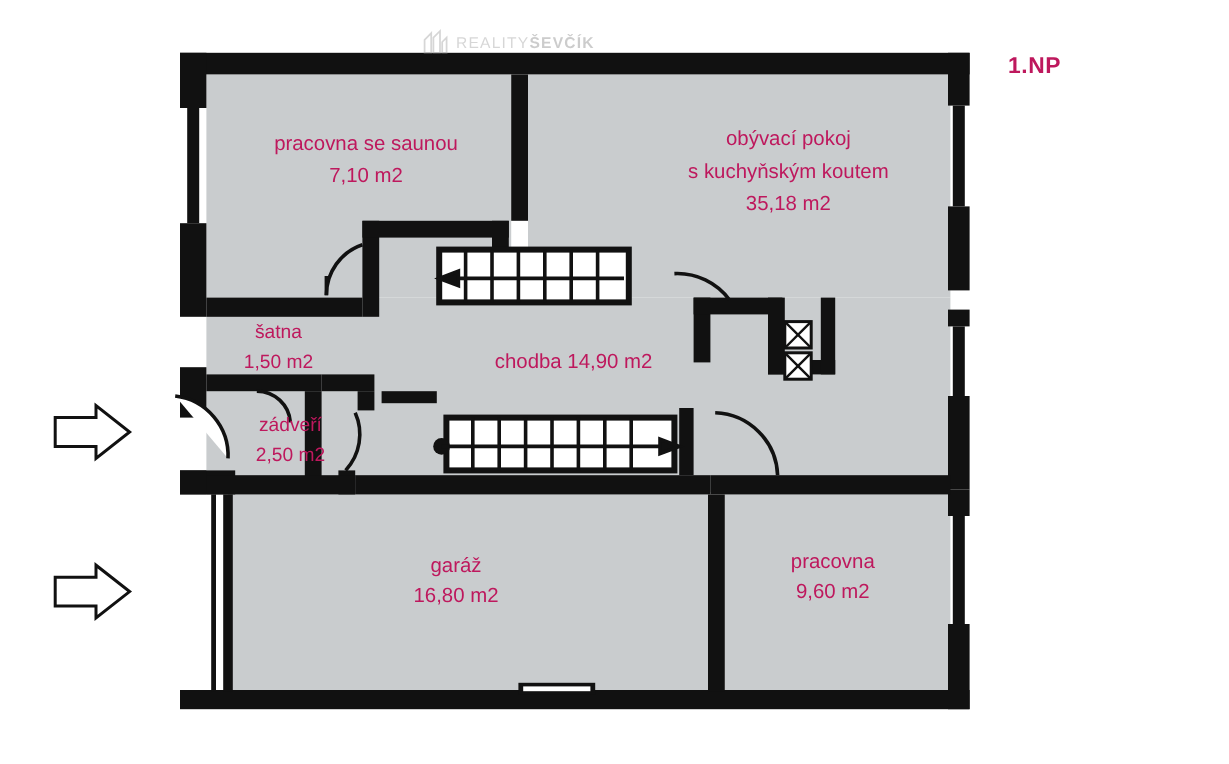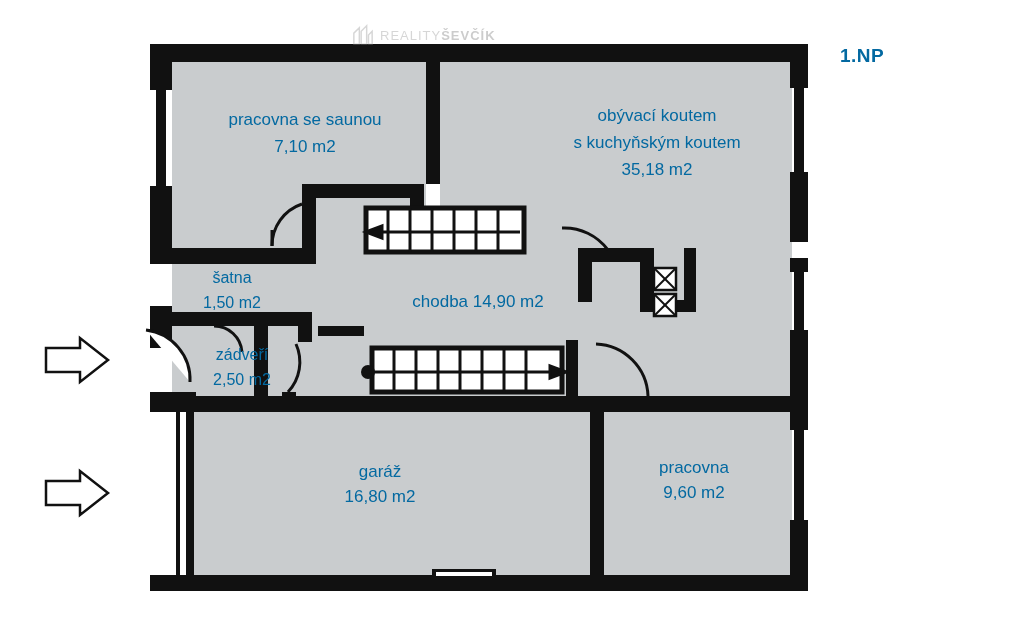--- a/index.html
+++ b/index.html
@@ -8,21 +8,21 @@
     background:#ffffff;
     font-family:"Liberation Sans", sans-serif;
     position:relative;
     overflow:hidden;
   }
   #plan{
     position:absolute;left:0;top:0;width:1024px;height:637px;
   }
   .txt{
     position:absolute;
-    color:#0369a1;
+    color:#be185d;
     font-family:"Liberation Sans", sans-serif;
     text-align:center;
     white-space:pre;
     line-height:1.25;
   }
   .room-label{
     font-size:17px;
     font-weight:400;
   }
   .room-label.small{font-size:16px;}
@@ -195,21 +195,21 @@
   </g>
   <g>
     <polygon points="46,481 80,481 80,471 108,493 80,515 80,505 46,505" fill="#ffffff" stroke="#111111" stroke-width="2.5"></polygon>
   </g>
 
 </svg>
 
 <div class="txt room-label" style="left:175px;top:109px;width:260px;">pracovna se saunou</div>
 <div class="txt room-label" style="left:175px;top:136px;width:260px;">7,10 m2</div>
 
-<div class="txt room-label" style="left:507px;top:105px;width:300px;">obývací koutem</div>
+<div class="txt room-label" style="left:507px;top:105px;width:300px;">obývací pokoj</div>
 <div class="txt room-label" style="left:507px;top:132px;width:300px;">s kuchyňským koutem</div>
 <div class="txt room-label" style="left:507px;top:159px;width:300px;">35,18 m2</div>
 
 <div class="txt room-label small" style="left:172px;top:268px;width:120px;">šatna</div>
 <div class="txt room-label small" style="left:172px;top:293px;width:120px;">1,50 m2</div>
 
 <div class="txt room-label" style="left:348px;top:291px;width:260px;">chodba 14,90 m2</div>
 
 <div class="txt room-label small" style="left:182px;top:345px;width:120px;">zádveří</div>
 <div class="txt room-label small" style="left:182px;top:370px;width:120px;">2,50 m2</div>

